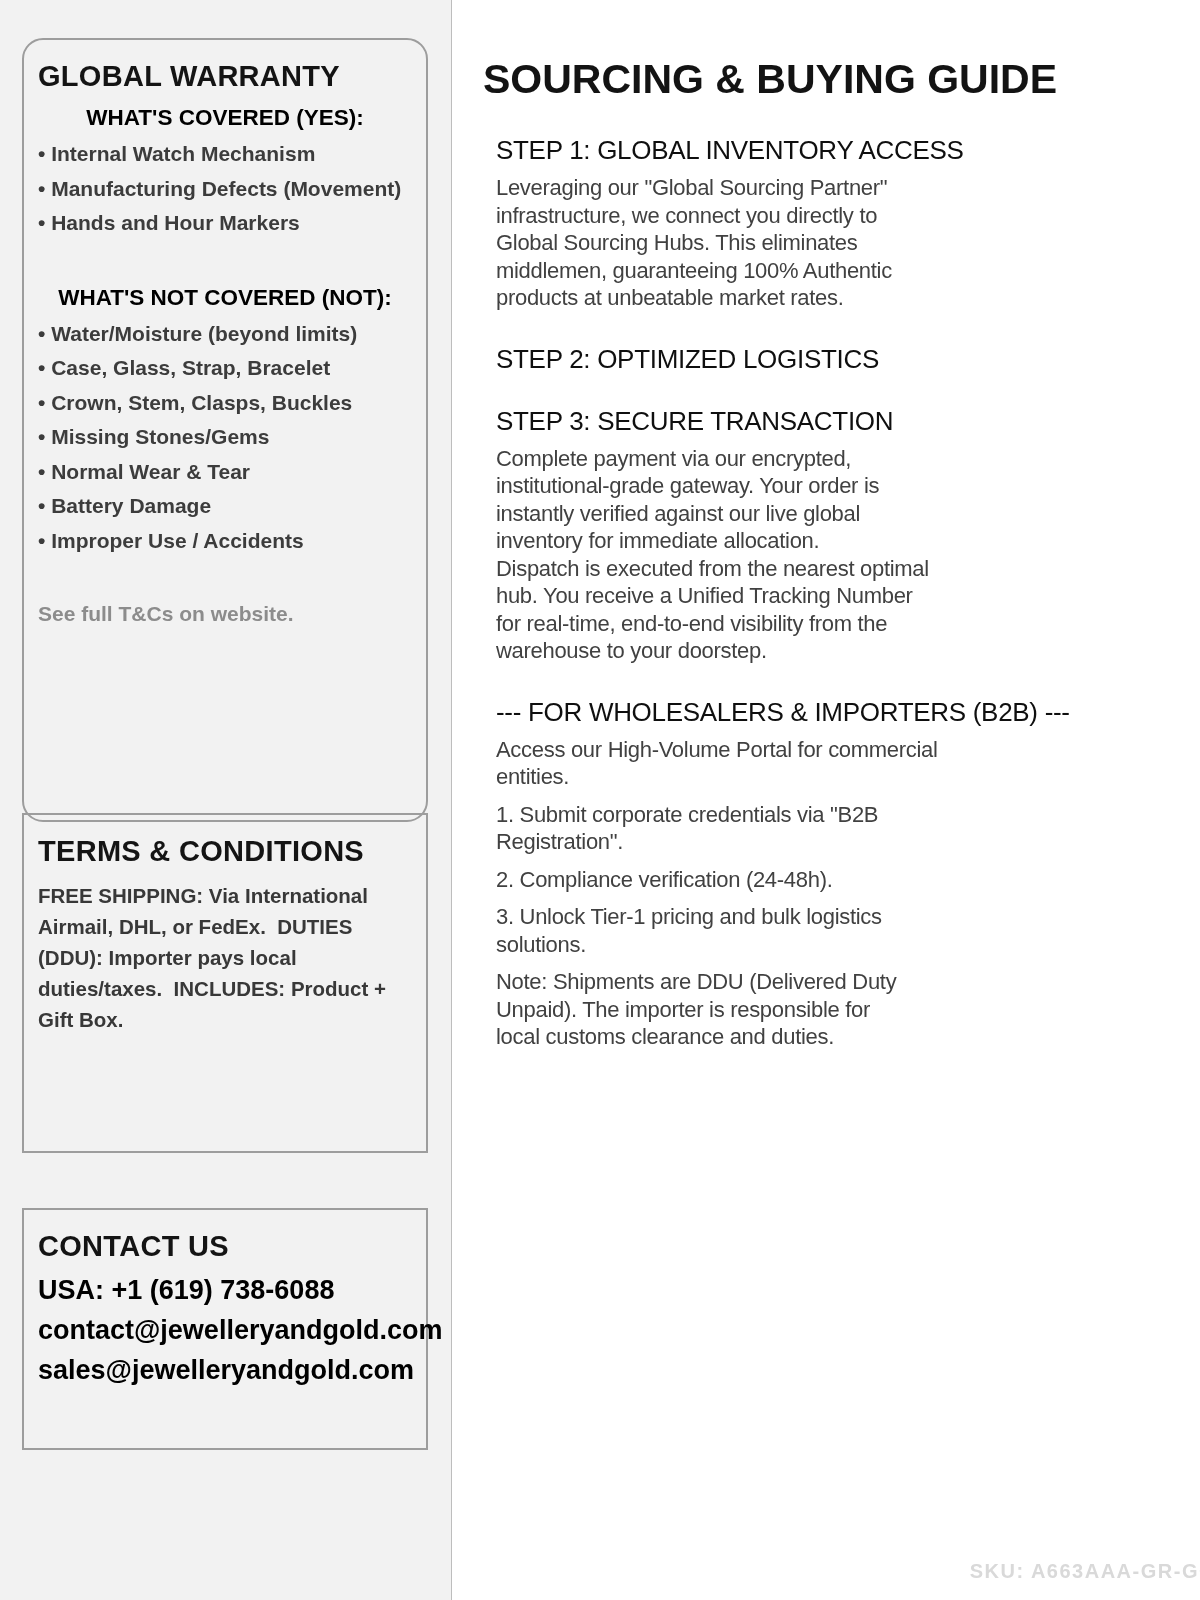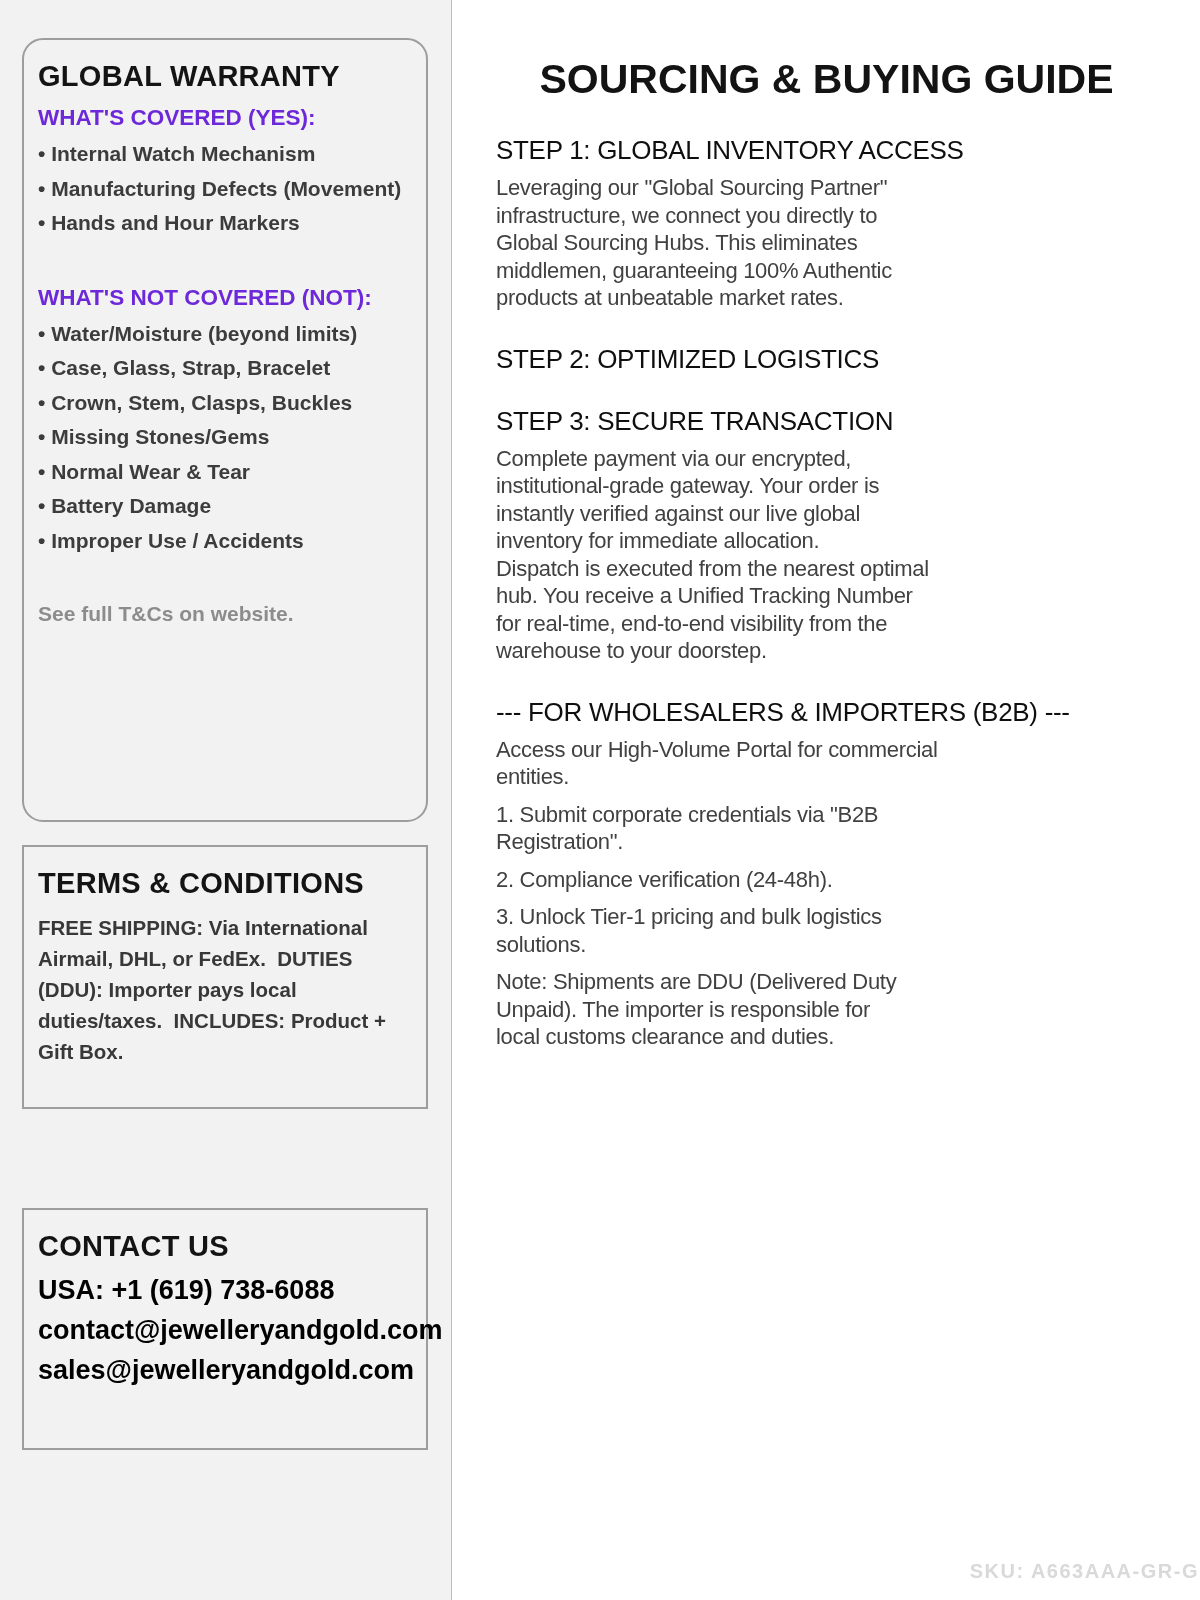--- a/index.html
+++ b/index.html
@@ -18,30 +18,31 @@
     border-right: 1px solid #bdbdbd;
     box-sizing: border-box;
   }
   .side-box {
     position: absolute; left: 22px; width: 406px;
     border: 2px solid #9d9d9d;
     box-sizing: border-box;
     padding: 20px 14px 0 14px;
   }
   .box-warranty { top: 38px;  height: 784px; border-radius: 21px; }
-  .box-terms    { top: 845px; height: 264px; }
+  .box-terms    { top: 813px; height: 340px; }
   .box-contact  { top: 1208px; height: 242px; }
 
   .side-title {
     font-size: 29px; font-weight: bold; color: #141414;
     margin: 0 0 12px 0; letter-spacing: 0.3px;
   }
   .side-subhead {
-    font-size: 22.5px; font-weight: bold; color: #6d28d9;
+    font-size: 22.5px; font-weight: bold; color: #000000;
     margin: 0 0 6px 0;
+    text-align: center;
   }
   .side-list { list-style: none; margin: 0 0 44px 0; padding: 0; }
   .side-list li {
     font-size: 21px; font-weight: bold; color: #3c3c3c;
     line-height: 34.5px;
   }
   .side-list li::before { content: "• "; }
   .side-note {
     font-size: 21px; font-weight: bold; color: #8c8c8c;
     margin: 38px 0 0 0;
@@ -57,21 +58,20 @@
   }
   .box-contact .side-title { margin-bottom: 16px; }
 
   
   .main {
     position: absolute; left: 453px; top: 0;
     width: 747px; height: 1600px;
     background: #ffffff; overflow: hidden;
   }
   .main-title {
-    text-align: center;
     font-size: 41px; font-weight: bold; color: #131313;
     margin: 56px 30px 0 30px;
   }
   .content { padding: 0 40px 0 43px; }
   .step-heading {
     font-size: 26px; font-weight: normal; color: #0f0f0f;
     margin: 32px 0 9px 0; letter-spacing: -0.3px;
     line-height: 30px;
   }
   .step-body {

